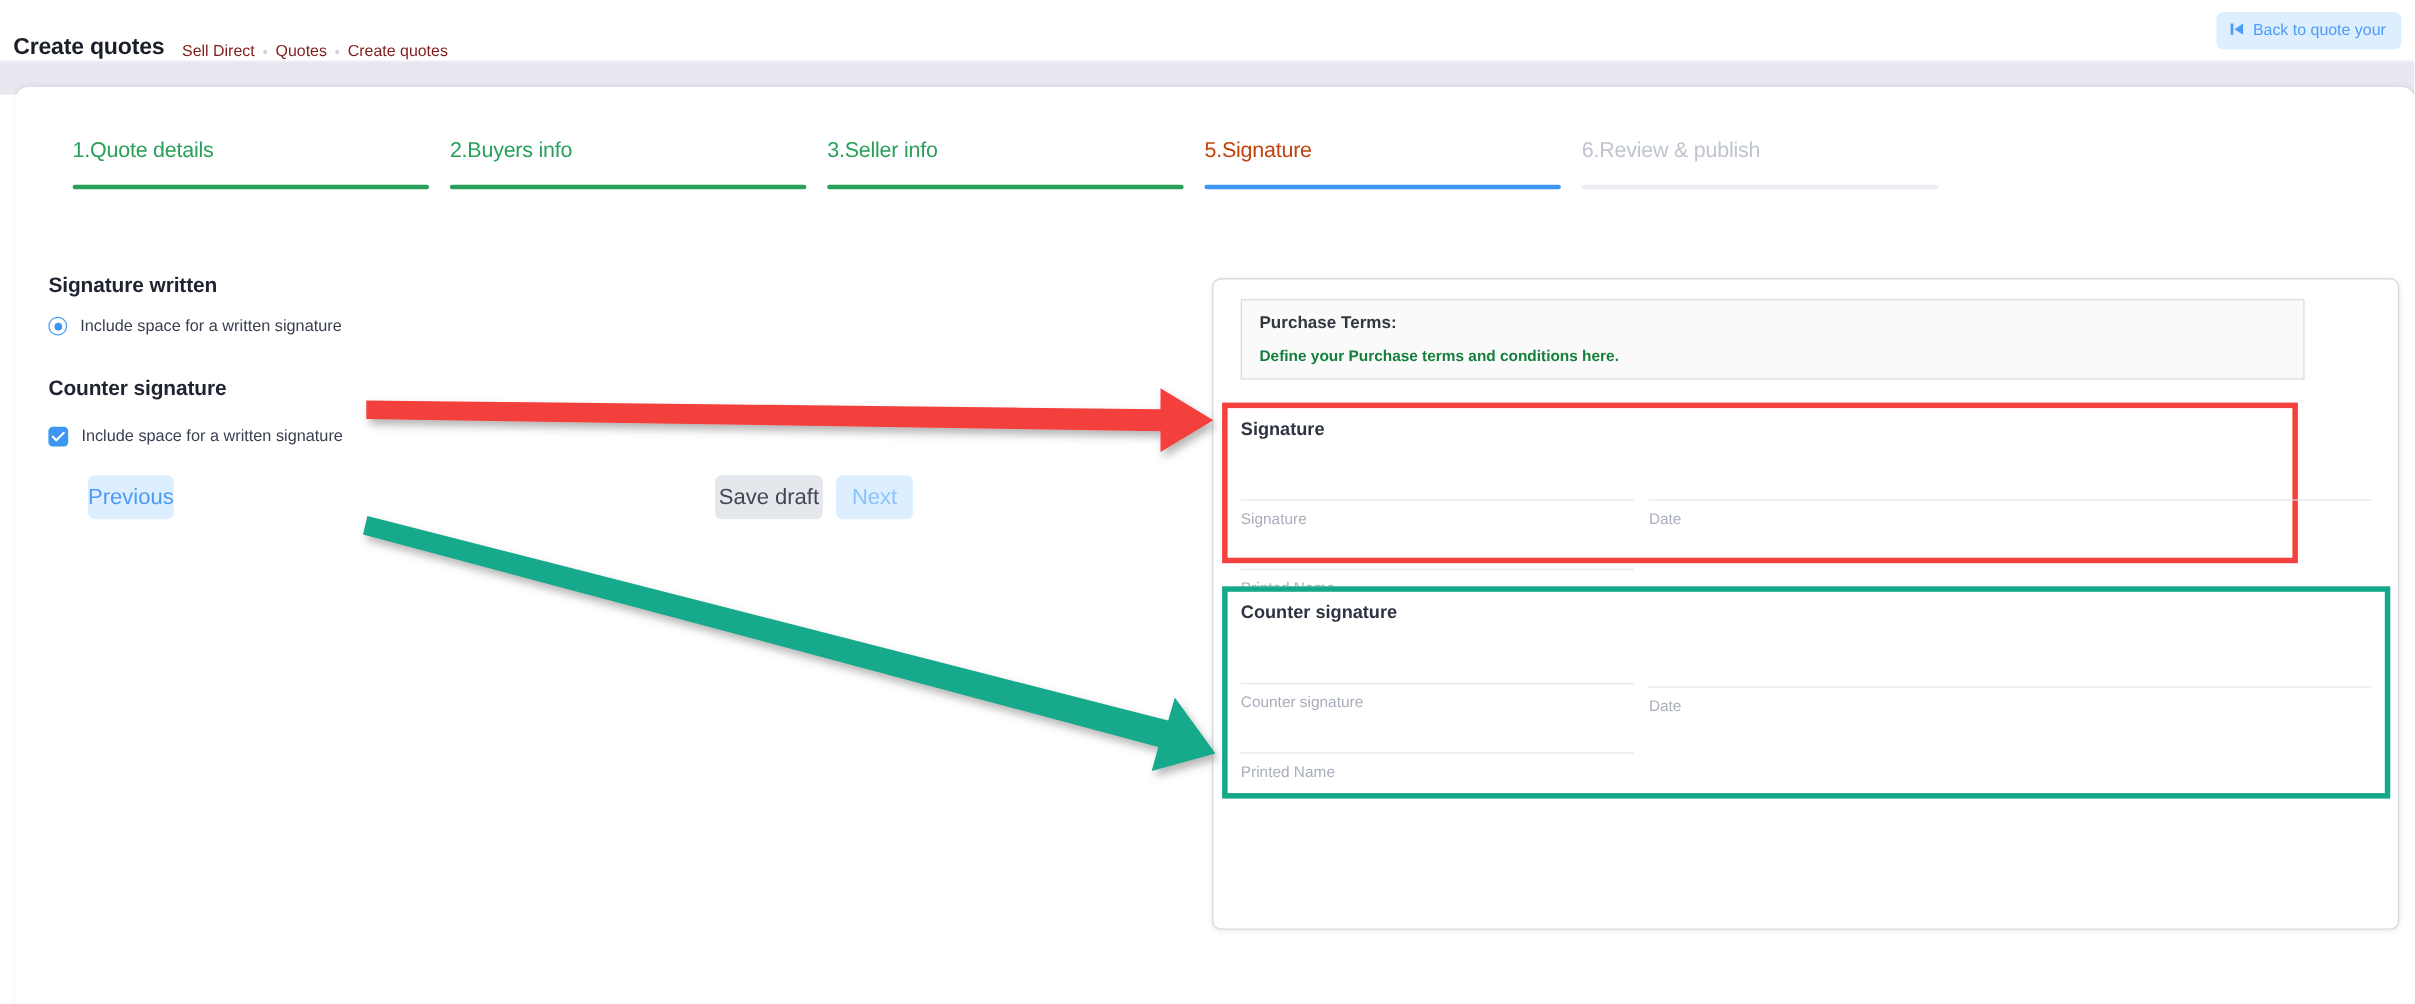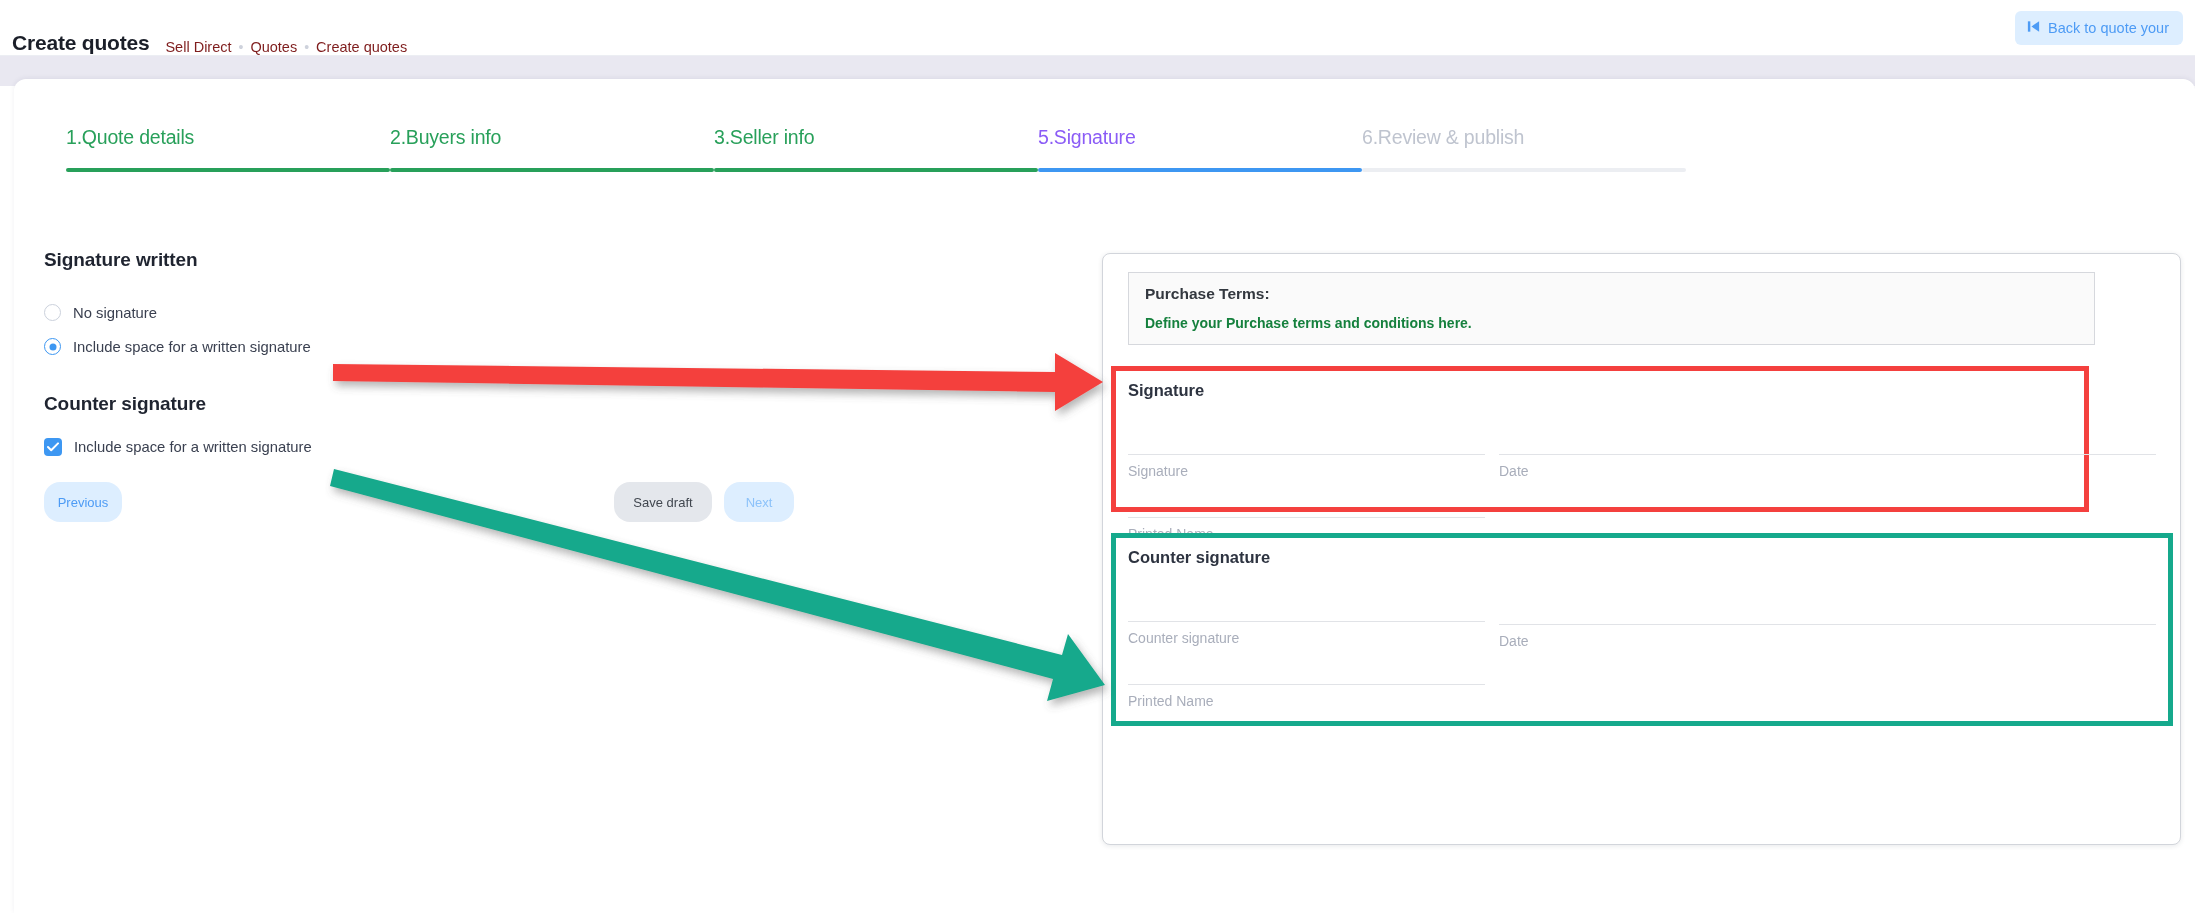--- a/index.html
+++ b/index.html
@@ -42,31 +42,31 @@
   .card {
     position: absolute; left: 14px; top: 79px; width: 2181px; height: 834px;
     background: #ffffff; border-radius: 12px 12px 0 0;
     box-shadow: 0 -1px 5px rgba(40,40,80,0.07);
     overflow: hidden;
   }
 
   
   .tabs {
     position: absolute; left: 52px; top: 47px;
-    display: flex; 
+    display: flex; gap: 19px;
   }
   .tab { width: 324px; }
   .tab .tlabel {
     font-size: 19.5px; font-weight: 400; letter-spacing: -0.2px;
     padding-bottom: 19px; display: block;
   }
   .tab .tbar { height: 4px; border-radius: 2px; display: block; }
   .tab.done .tlabel { color: #28a05a; }
   .tab.done .tbar  { background: #28a05a; }
-  .tab.active .tlabel { color: #8b5cf6; }
+  .tab.active .tlabel { color: #c2410c; }
   .tab.active .tbar  { background: #3d97f2; }
   .tab.todo .tlabel { color: #bfc4cf; }
   .tab.todo .tbar  { background: #eceef2; }
 
   
   .form-col { position: absolute; left: 30px; top: 170px; width: 1030px; }
   .sec-title {
     font-size: 19px; font-weight: 700; color: #1f2430; letter-spacing: -0.1px;
   }
   .opt-row { display: flex; align-items: center; gap: 12px; }
@@ -84,23 +84,24 @@
     transform: translate(-50%, -50%);
   }
   .checkbox {
     width: 18px; height: 18px; border-radius: 4px; background: #3d97f2;
     flex: none; position: relative; cursor: pointer;
   }
   .checkbox svg { position: absolute; left: 3px; top: 4px; }
 
   .btn-row { position: relative; height: 40px; width: 1000px; }
   .btn {
-    position: absolute; top: 0; height: 40px; border: none; border-radius: 16px;
-    font-size: 13px; cursor: pointer; display: flex; align-items: center;
+    position: absolute; top: 0; height: 40px; border: none; border-radius: 6px;
+    font-size: 20px; cursor: pointer; display: flex; align-items: center;
     justify-content: center;
+    margin-left: 36px;
   }
   .btn-prev  { left: 0;    width: 78px;  background: #ddeeff; color: #4d9bf5; }
   .btn-draft { left: 570px; width: 98px; background: #e4e7ec; color: #41474f; }
   .btn-next  { left: 680px; width: 70px; background: #ddeeff; color: #8cc2fa; }
 
   
   .preview {
     position: absolute; left: 1102px; top: 253px;
     width: 1079px; height: 592px;
     background: #ffffff; border: 1px solid #d2d5db; border-radius: 8px;
@@ -175,24 +176,20 @@
       <div class="tab todo">
         <span class="tlabel">6.Review &amp; publish</span>
         <span class="tbar"></span>
       </div>
     </div>
 
     <div class="form-col">
 
       <div class="sec-title">Signature written</div>
 
-      <div class="opt-row" style="margin-top:33px;">
-        <span class="radio"></span>
-        <span class="opt-label">No signature</span>
-      </div>
 
       <div class="opt-row" style="margin-top:17px;">
         <span class="radio on"></span>
         <span class="opt-label">Include space for a written signature</span>
       </div>
 
       <div class="sec-title" style="margin-top:38px;">Counter signature</div>
 
       <div class="opt-row" style="margin-top:23px;">
         <span class="checkbox">

